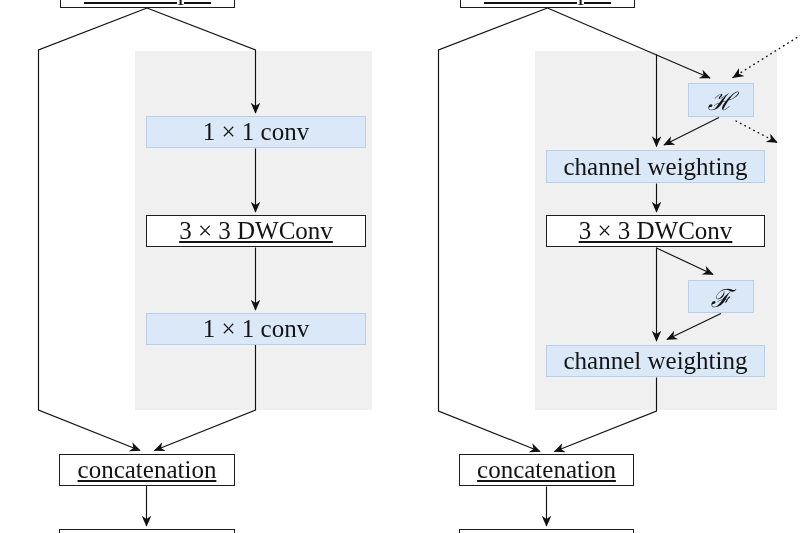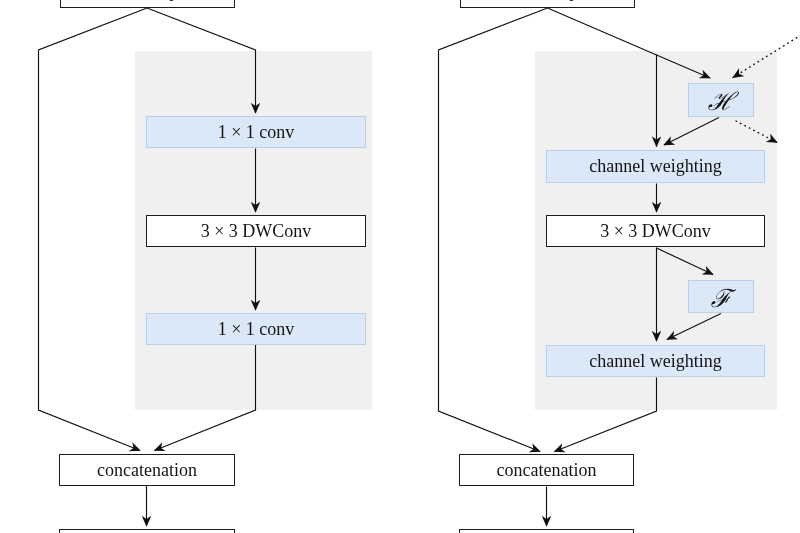--- a/index.html
+++ b/index.html
@@ -12,25 +12,25 @@
     font-family: "Liberation Serif", "DejaVu Serif", serif;
   }
   #wires { position: absolute; left: 0; top: 0; z-index: 1; }
   .box {
     position: absolute;
     z-index: 2;
     box-sizing: border-box;
     display: flex;
     align-items: center;
     justify-content: center;
-    font-size: 18px;
+    font-size: 25px;
     color: #141414;
     white-space: nowrap;
   }
-  .white-box { background: #ffffff; border: 1.3px solid #1c1c1c; }
+  .white-box { background: #ffffff; border: 1.3px solid #1c1c1c; text-decoration: underline; }
   .blue-box  { background: #dbe8f8; border: 1px solid #b8cfe9; }
   .func-box  { font-size: 25px; font-style: italic; }
   .wire      { stroke: #111111; stroke-width: 1.15; fill: none; }
   .dotted    { stroke-dasharray: 0.6 4.4; stroke-linecap: round; stroke-width: 1.4; }
 </style>
 </head>
 <body>
 
 <div id="canvas">
 

